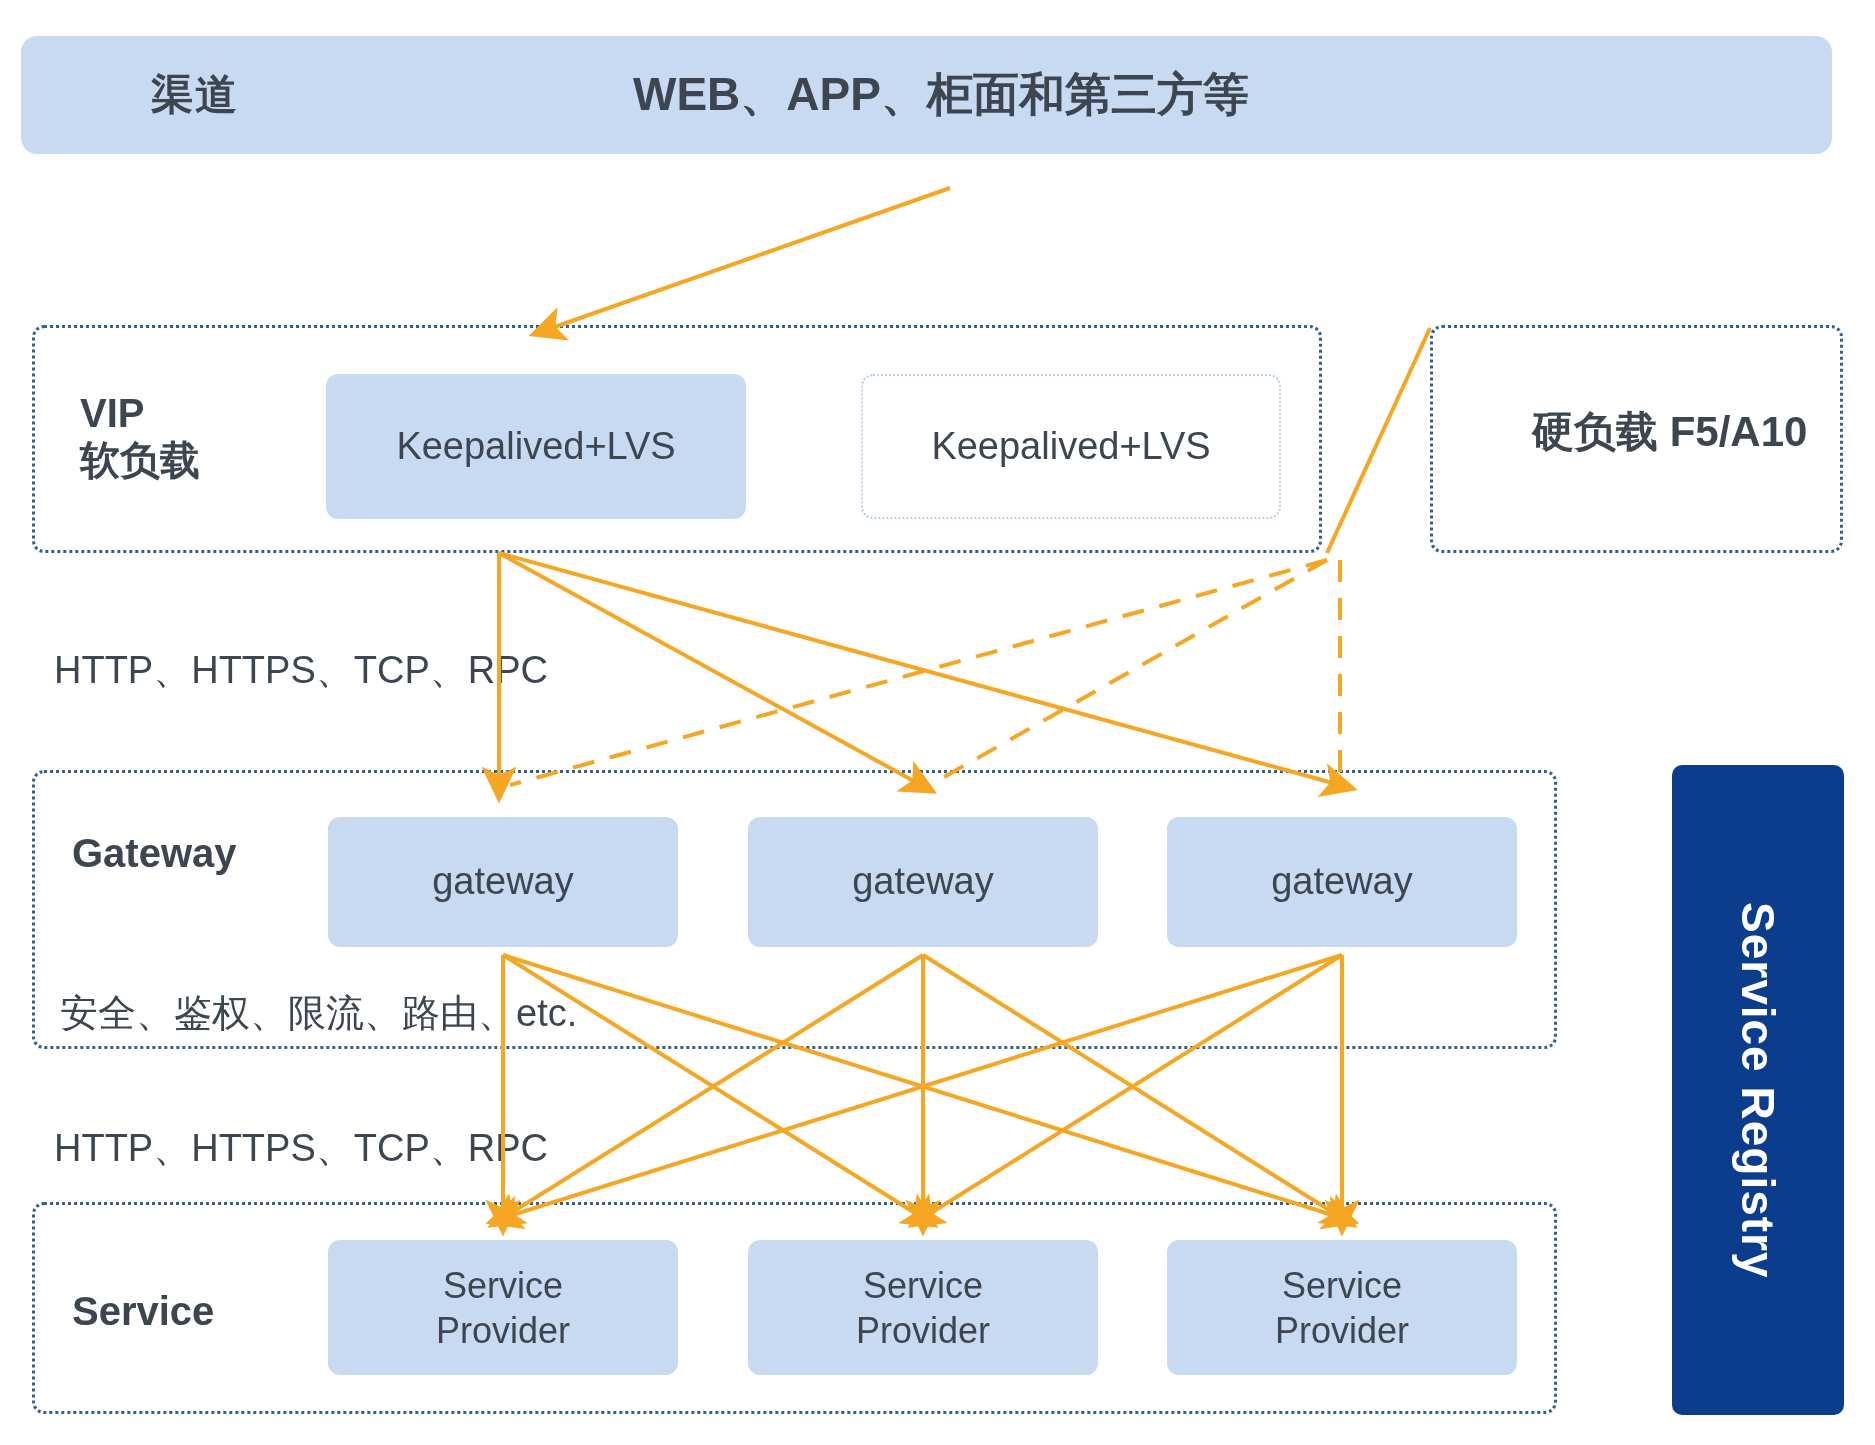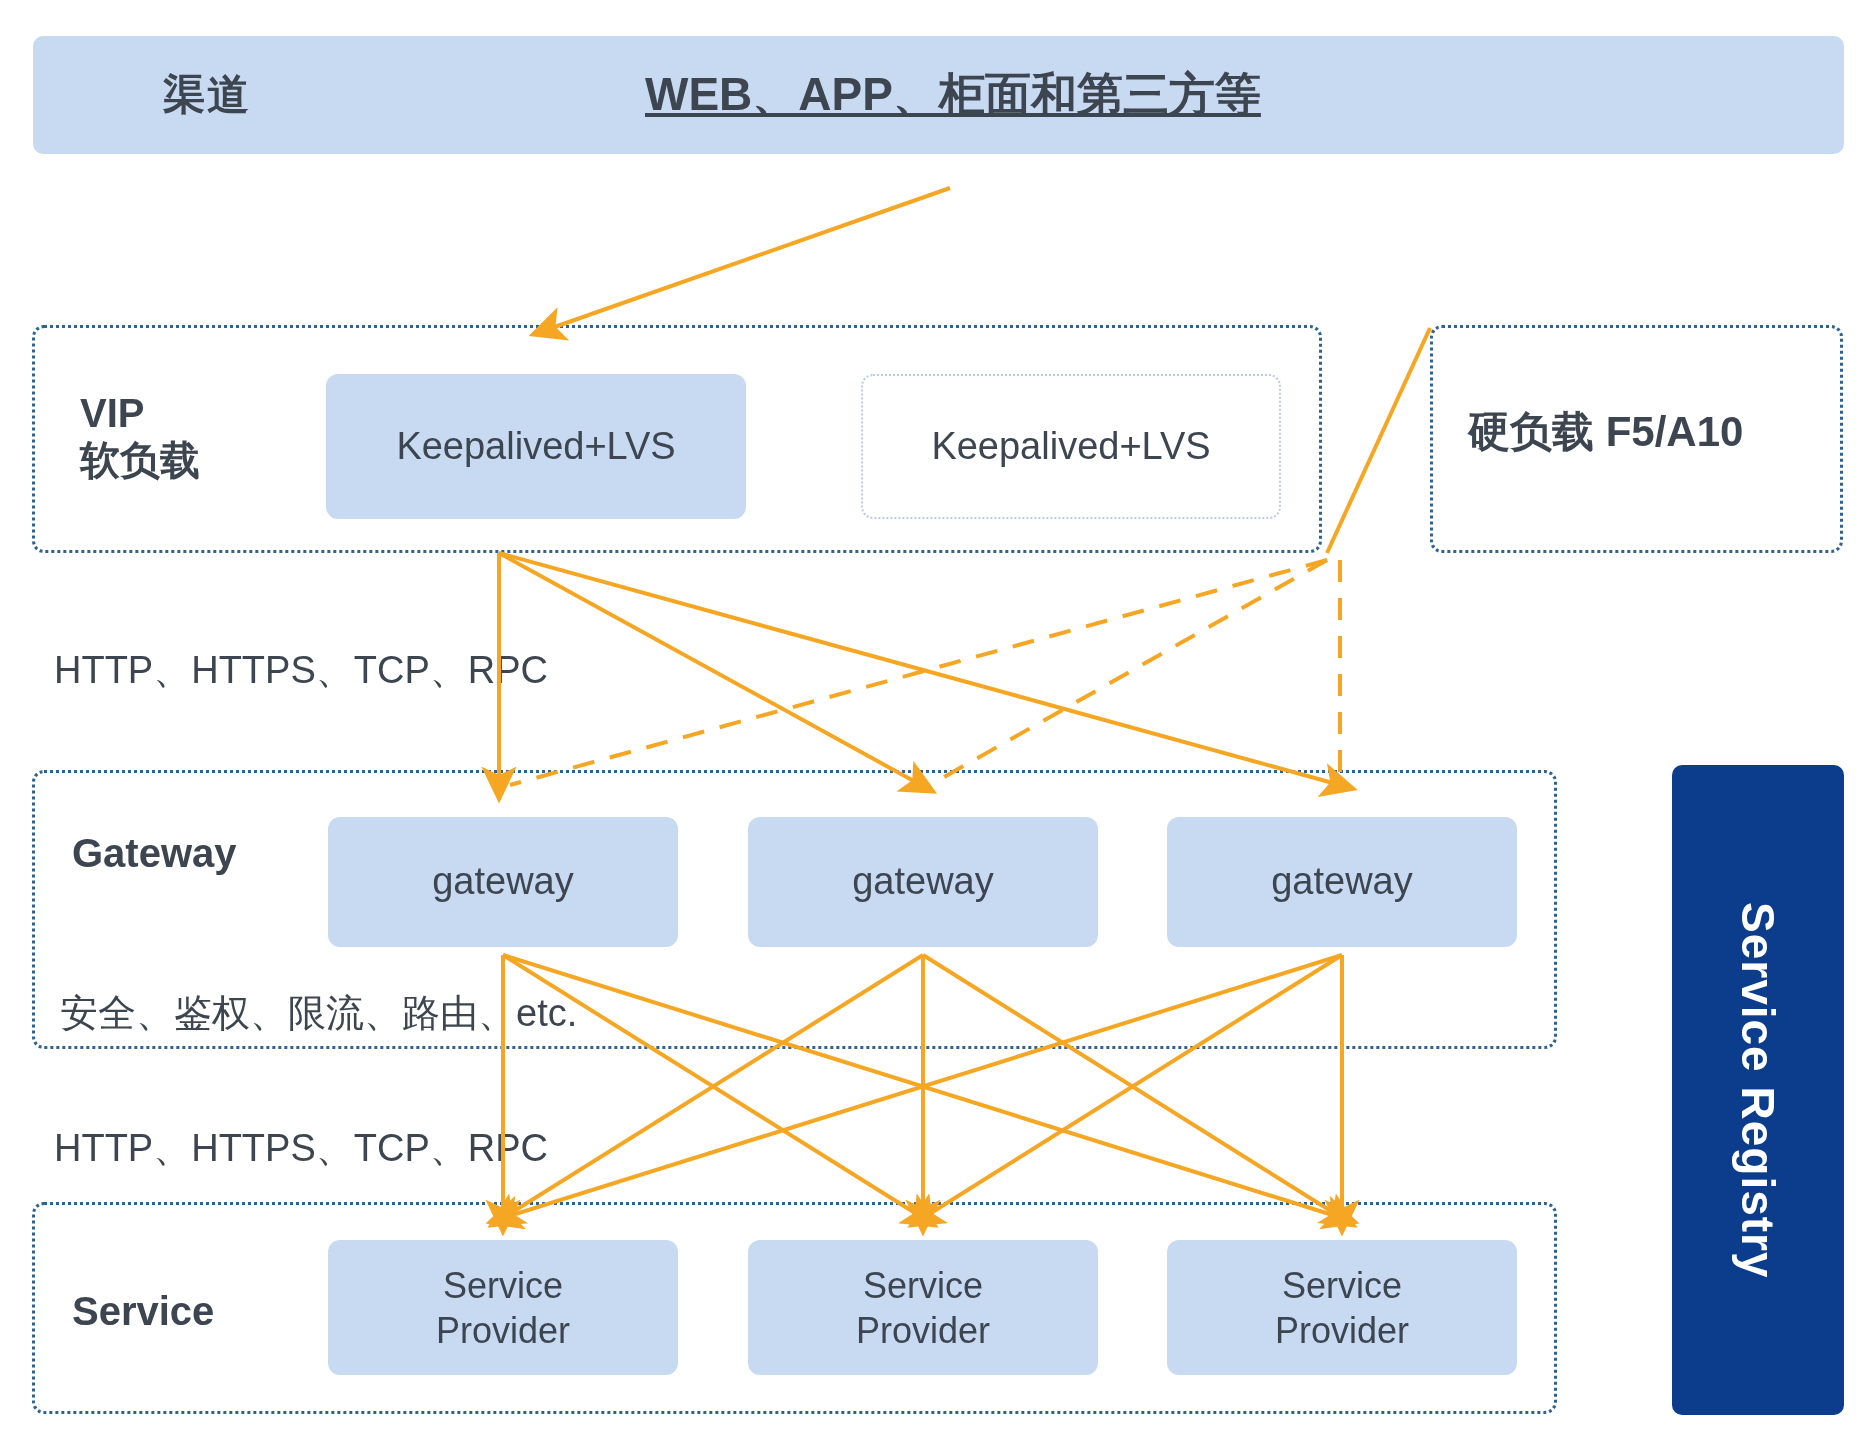--- a/index.html
+++ b/index.html
@@ -10,43 +10,42 @@
   #canvas{
     position:relative;
     width:1875px;
     height:1445px;
     overflow:hidden;
     background:#ffffff;
   }
   
   .channel-bar{
     position:absolute;
-    left:33px; top:36px;
+    left:21px; top:36px;
     width:1811px; height:118px;
     background:#c8daf2;
-    border-radius:10px;
+    border-radius:16px;
   }
   .channel-label{
     position:absolute;
     left:130px; top:50%;
     transform:translateY(-50%);
     font-size:42px;
     font-weight:bold;
     color:#3d4650;
     letter-spacing:2px;
   }
   .channel-title{
     position:absolute;
     left:612px; top:50%;
     transform:translateY(-50%);
     font-size:46px;
     font-weight:bold;
     color:#3d4650;
     white-space:nowrap;
-    text-decoration:underline;
   }
   
   .layer-box{
     position:absolute;
     border:3px dotted #2e6291;
     border-radius:12px;
     background:transparent;
     box-sizing:border-box;
   }
   .layer-title{
@@ -142,21 +141,21 @@
     </div>
   </div>
 
   <div class="node hollow" style="left:861px; top:374px; width:420px; height:145px;">
     <div>
       <div>Keepalived+LVS</div>
     </div>
   </div>
 
   <div class="layer-box" style="left:1430px; top:325px; width:413px; height:228px;"></div>
-  <div class="hw-label" style="left:1468px; top:404px;">硬负载  F5/A10</div>
+  <div class="hw-label" style="left:1532px; top:404px;">硬负载  F5/A10</div>
 
   <div class="edge-label" style="left:54px; top:645px;">HTTP、HTTPS、TCP、RPC</div>
 
   <div class="layer-box" style="left:32px; top:770px; width:1525px; height:279px;"></div>
 
   <div class="layer-title" style="left:72px; top:830px; width:220px;">Gateway</div>
 
   <div class="node" style="left:328px; top:817px; width:350px; height:130px;">
     <span>gateway</span>
   </div>

